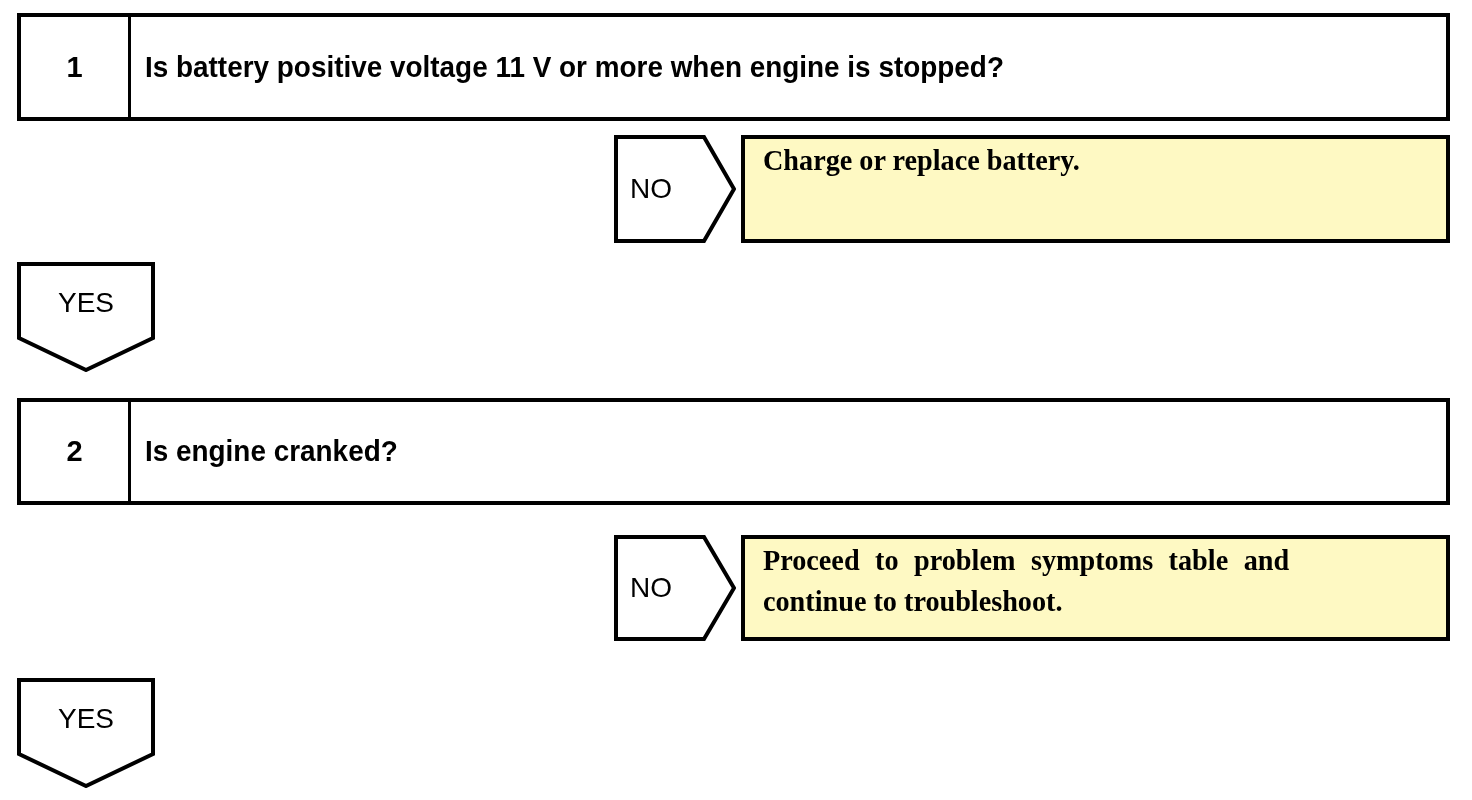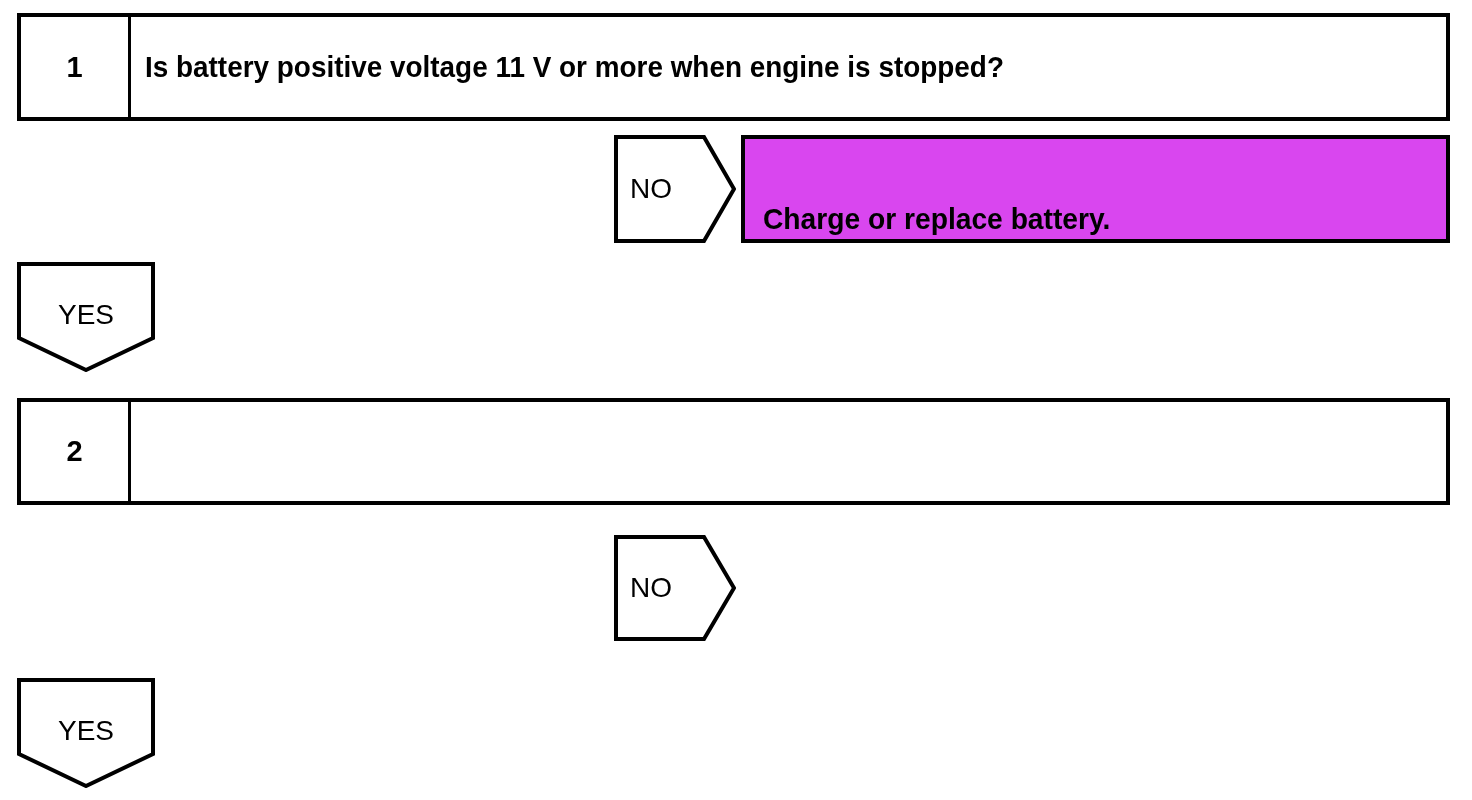--- a/index.html
+++ b/index.html
@@ -83,26 +83,27 @@
     font-weight: normal;
     line-height: 1;
     margin-left: 16px;
   }
 
   
   .action-box {
     position: absolute;
     box-sizing: border-box;
     border: 4px solid #000000;
-    background: #d946ef;
+    background: #fef9c3;
     display: flex;
     flex-direction: column;
-    justify-content: flex-end;
+    justify-content: flex-start;
     padding-left: 18px;
     padding-right: 20px;
+    font-family: Liberation Serif, serif;
   }
   .action-text {
     font-size: 30px;
     font-weight: bold;
     font-stretch: condensed;
     line-height: 1.38;
     transform: scaleX(0.94);
     transform-origin: left center;
     white-space: nowrap;
   }
@@ -123,21 +124,20 @@
   }
   .yes-pentagon .yes-label {
     position: absolute;
     left: 0;
     right: 0;
     top: 27px;
     text-align: center;
     font-size: 28px;
     font-weight: normal;
     line-height: 1;
-    margin-top: 12px;
   }
 </style>
 </head>
 <body>
 
 <div id="flowchart">
 
   <div class="step-row" style="left:17px; top:13px; width:1433px; height:108px;">
     <div class="step-number-cell">
       <span class="step-number">1</span>
@@ -162,29 +162,36 @@
     <svg viewBox="0 0 138 110" preserveAspectRatio="none">
       <polygon points="2,2 136,2 136,76 69,108 2,76" fill="#ffffff" stroke="#000000" stroke-width="4" stroke-linejoin="miter"></polygon>
     </svg>
     <span class="yes-label">YES</span>
   </div>
 
   <div class="step-row" style="left:17px; top:398px; width:1433px; height:107px;">
     <div class="step-number-cell">
       <span class="step-number">2</span>
     </div>
+    <div class="step-question-cell">
+      <span class="step-question">Is engine cranked?</span>
+    </div>
   </div>
 
   <div class="no-chevron" style="left:614px; top:535px; width:122px; height:106px;">
     <svg viewBox="0 0 122 106" preserveAspectRatio="none">
       <polygon points="2,2 90,2 120,53 90,104 2,104" fill="#ffffff" stroke="#000000" stroke-width="4" stroke-linejoin="miter"></polygon>
     </svg>
     <span class="no-label">NO</span>
   </div>
 
+  <div class="action-box" style="left:741px; top:535px; width:709px; height:106px;">
+    <span class="action-text spaced">Proceed to problem symptoms table and</span>
+    <span class="action-text">continue to troubleshoot.</span>
+  </div>
 
   <div class="yes-pentagon" style="left:17px; top:678px; width:138px; height:110px;">
     <svg viewBox="0 0 138 110" preserveAspectRatio="none">
       <polygon points="2,2 136,2 136,76 69,108 2,76" fill="#ffffff" stroke="#000000" stroke-width="4" stroke-linejoin="miter"></polygon>
     </svg>
     <span class="yes-label">YES</span>
   </div>
 
 </div>
 

